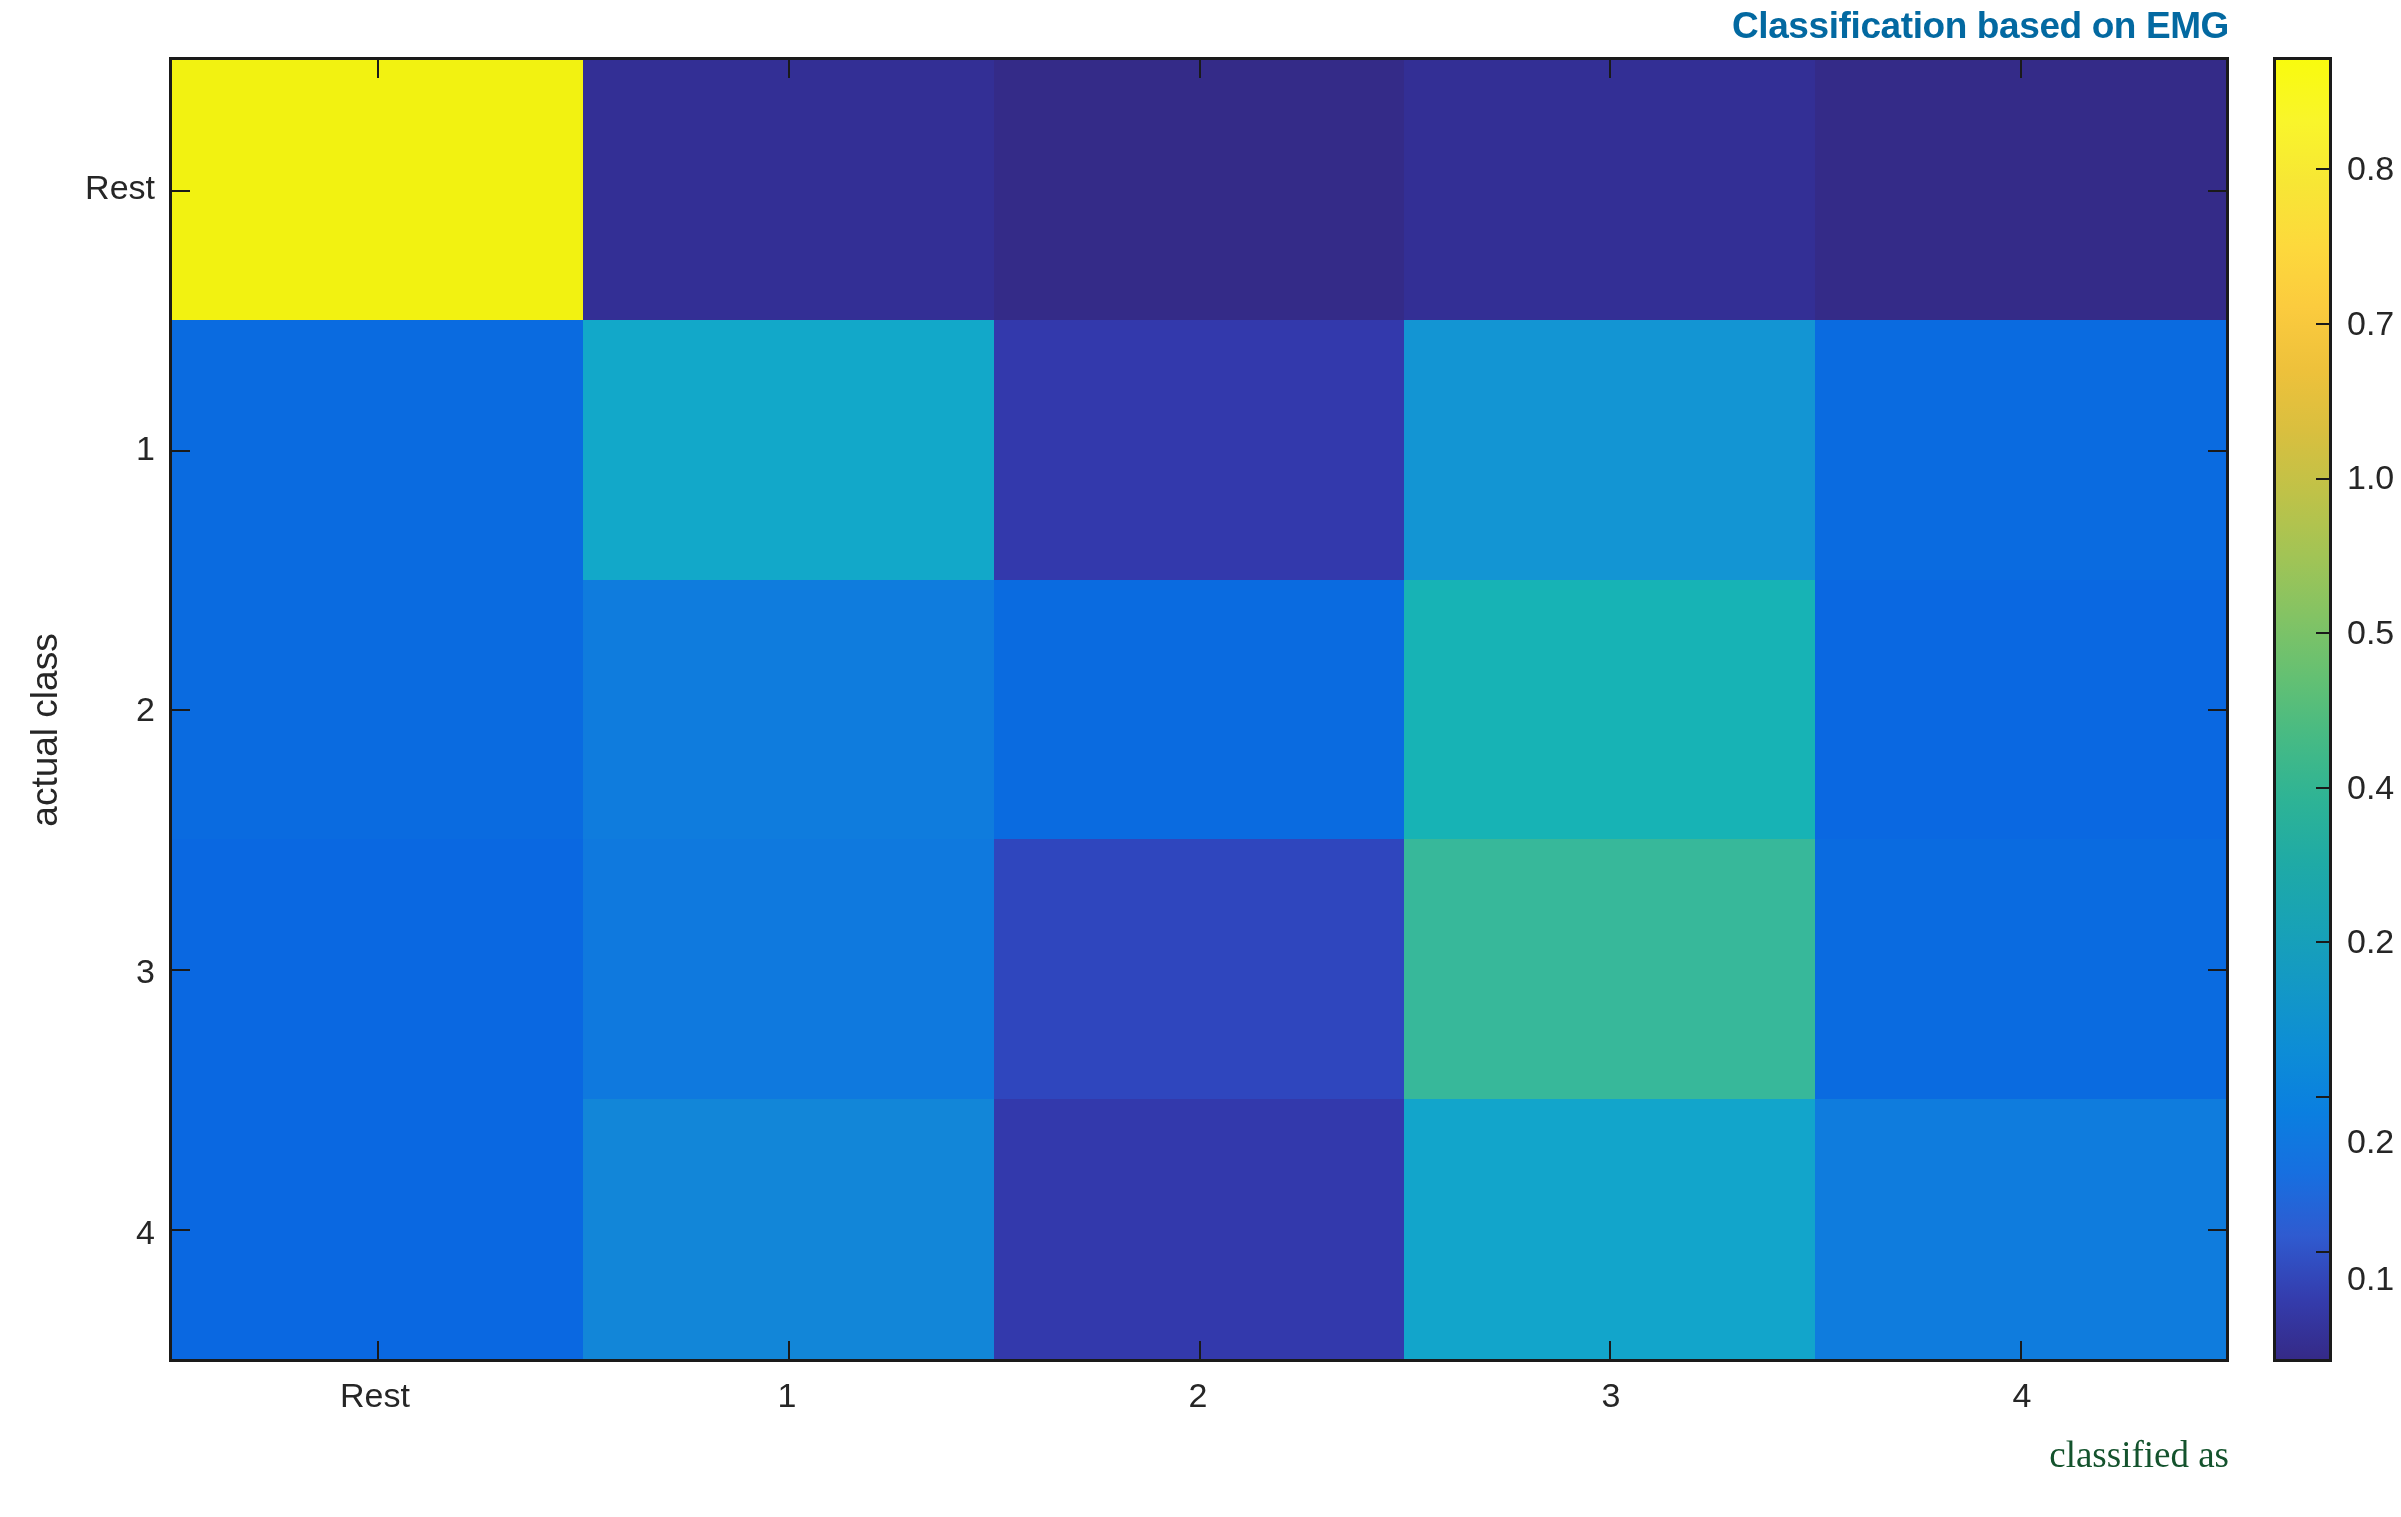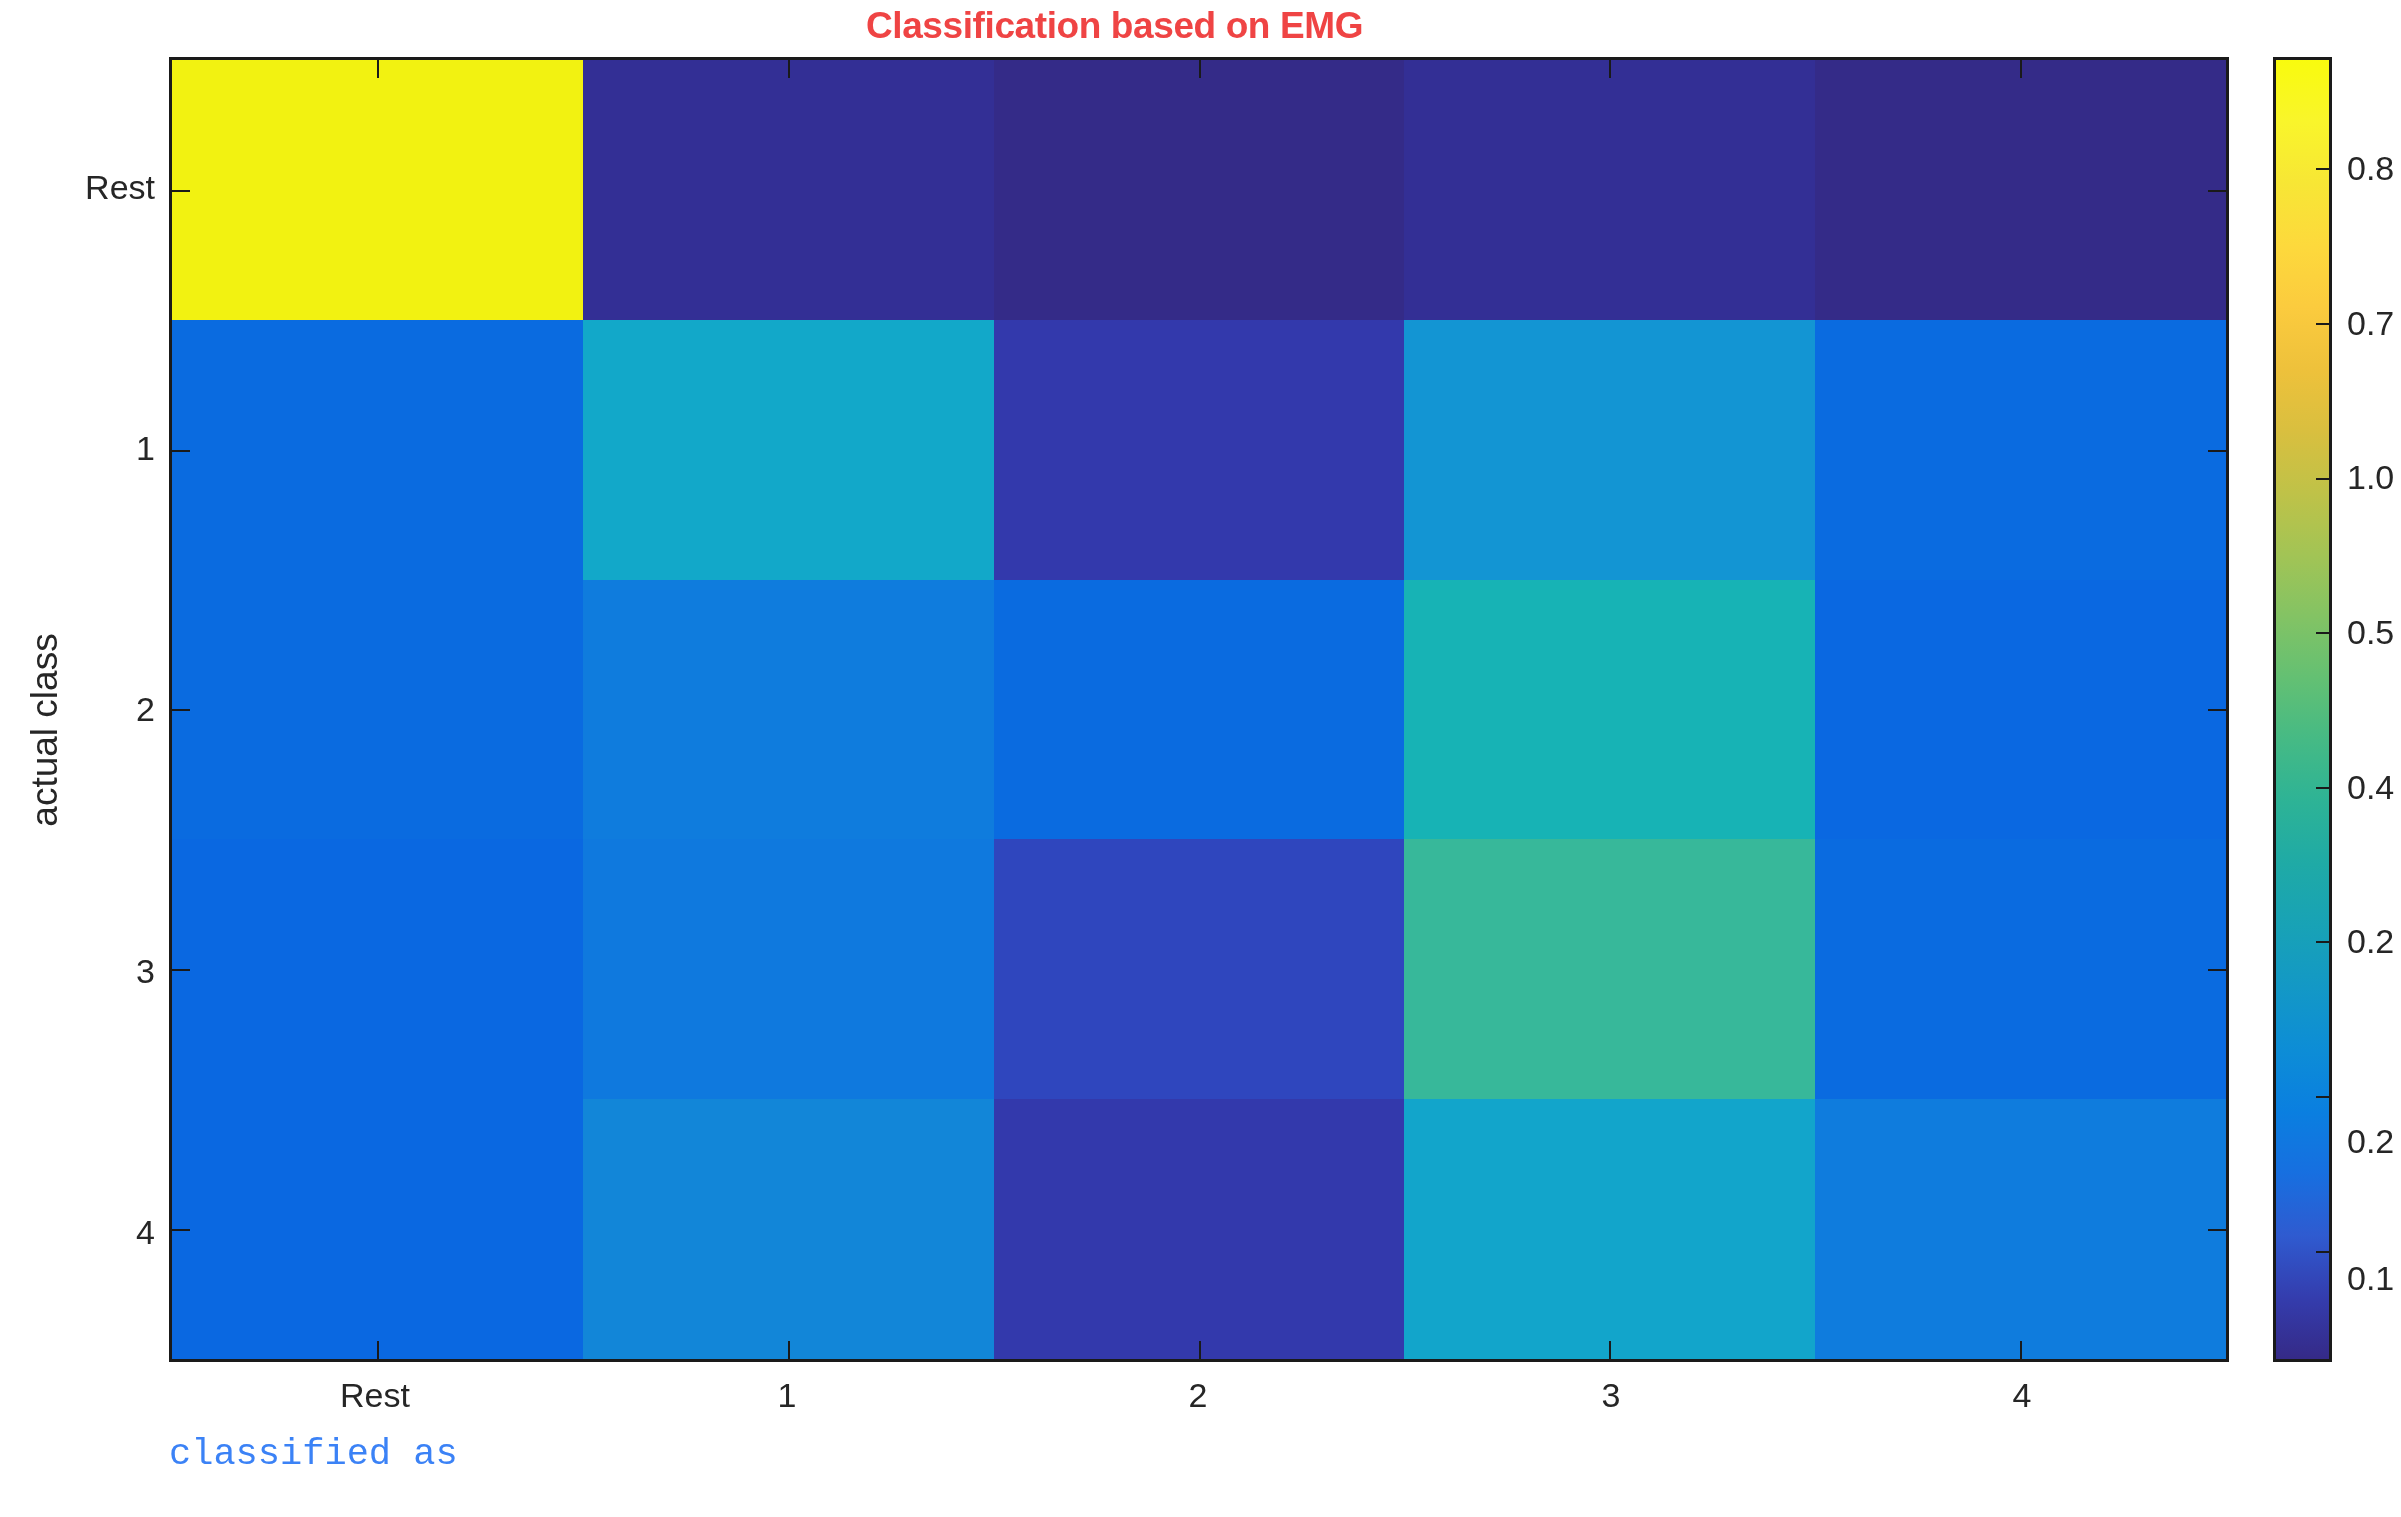--- a/index.html
+++ b/index.html
@@ -20,24 +20,24 @@
     height: 1518px;
     background: #ffffff;
   }
 
   
   #chart-title {
     position: absolute;
     left: 0;
     top: 4.8px;
     width: 2229px;
-    text-align: center;
+    text-align: right;
     font-size: 37px;
     font-weight: bold;
-    color: #ef4444;
+    color: #0369a1;
     letter-spacing: -0.4px;
     font-family: "Liberation Sans", sans-serif;
   }
 
   
   #plot-area {
     position: absolute;
     left: 169px;
     top: 57px;
     width: 2060px;
@@ -117,24 +117,24 @@
     transform-origin: center center;
     font-family: "Liberation Sans", sans-serif;
     white-space: nowrap;
   }
 
   #xlabel-axis-title {
     position: absolute;
     left: 169px;
     top: 1433px;
     width: 2060px;
-    text-align: left;
+    text-align: right;
     font-size: 37px;
-    color: #3b82f6;
-    font-family: Liberation Mono, monospace;
+    color: #14532d;
+    font-family: Liberation Serif, serif;
   }
 
   
   #colorbar {
     position: absolute;
     left: 2273px;
     top: 57px;
     width: 59px;
     height: 1305px;
     border: 3.2px solid #1a1a1a;

